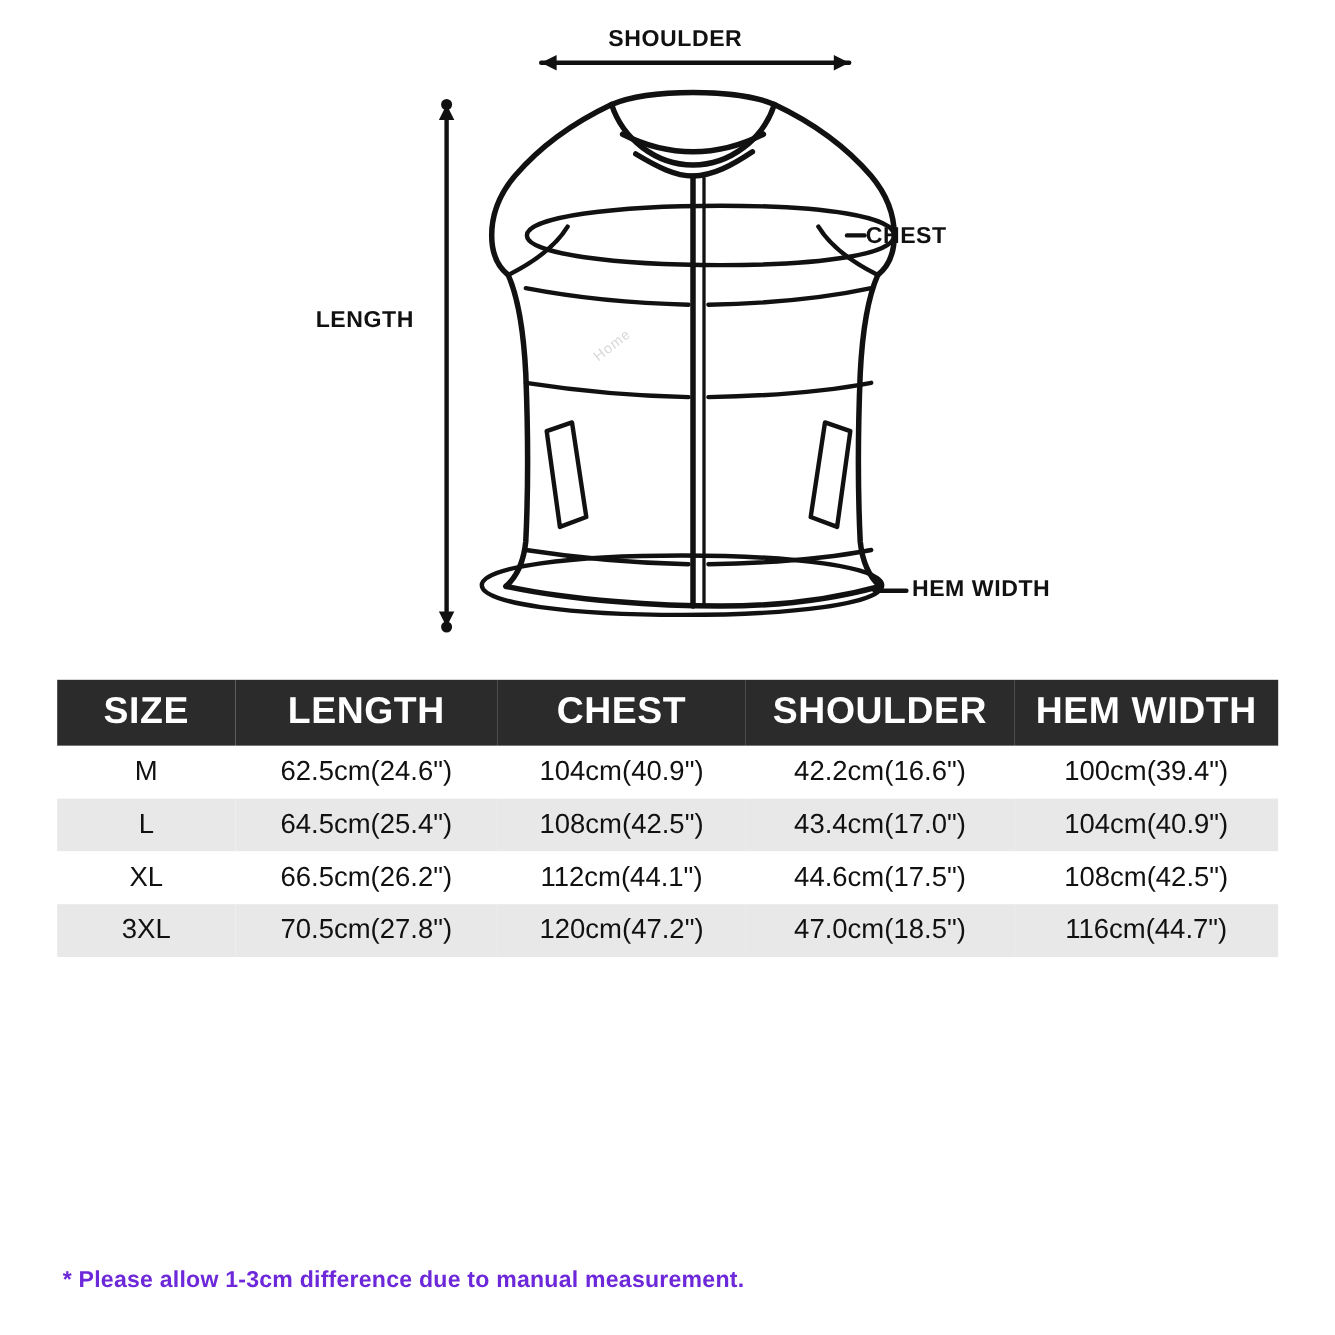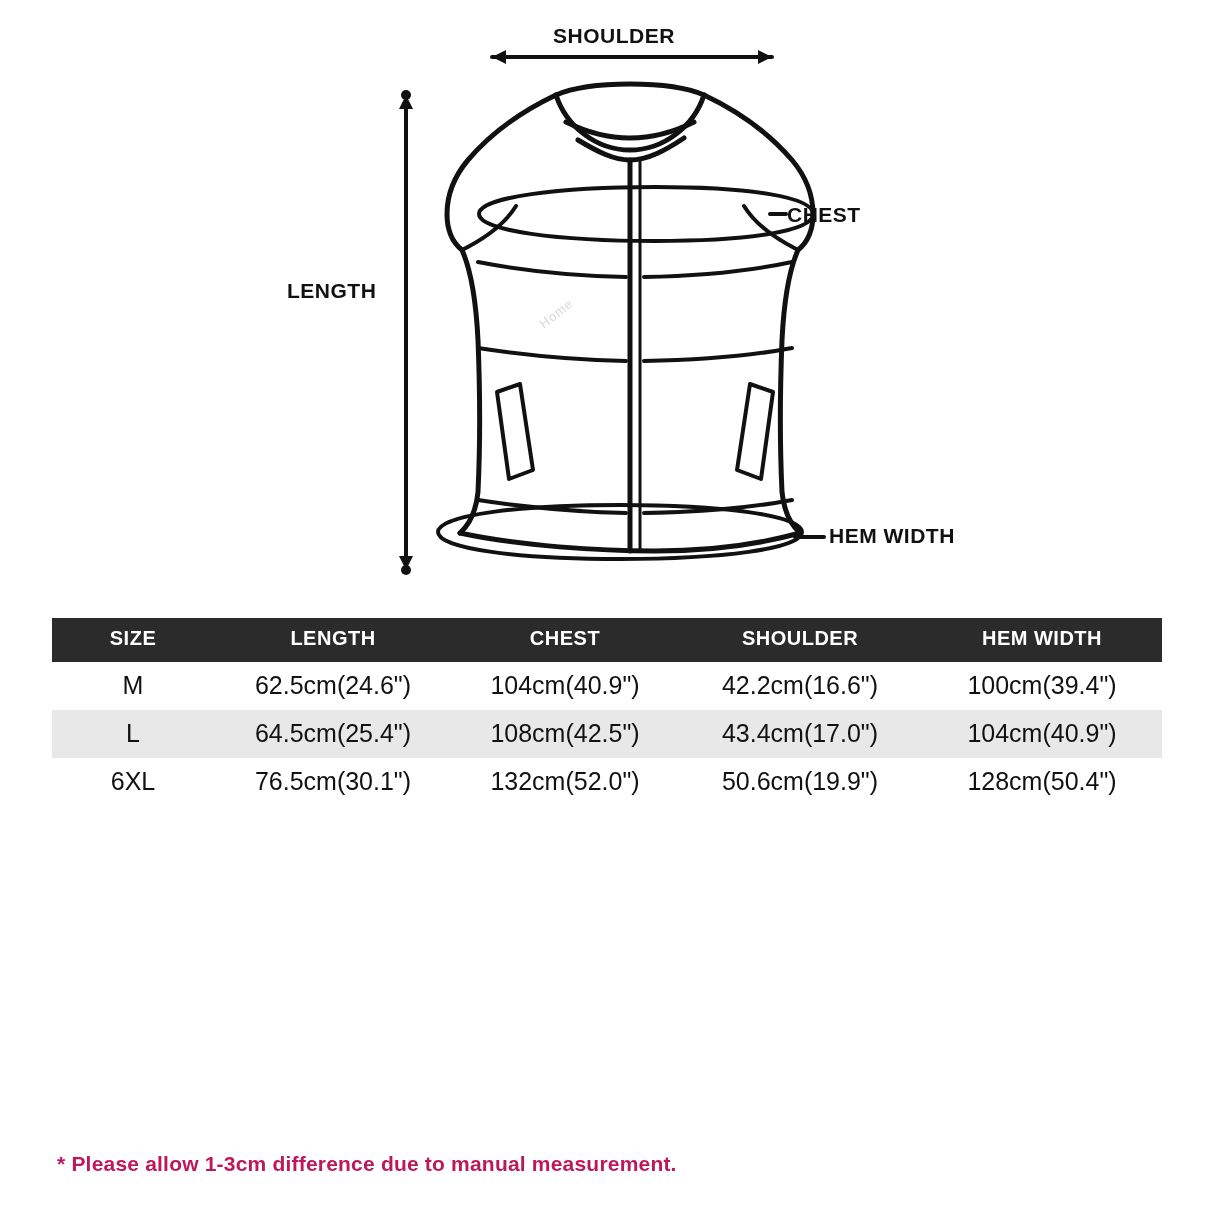--- a/index.html
+++ b/index.html
@@ -46,21 +46,21 @@
     width: 1110px;
   }
   table.size-table {
     border-collapse: collapse;
     width: 1110px;
     table-layout: fixed;
   }
   table.size-table th {
     background: #2b2b2b;
     color: #ffffff;
-    font-size: 20px;
+    font-size: 34px;
     font-weight: bold;
     letter-spacing: 0.5px;
     padding: 9px 0 12px 0;
   }
   table.size-table td {
     font-size: 25px;
     text-align: center;
     padding: 9px 0 10px 0;
     color: #111111;
   }
@@ -72,21 +72,21 @@
   col.c-chest{ width: 226px; }
   col.c-shou { width: 244px; }
   col.c-hem  { width: 240px; }
 
   .footnote {
     position: absolute;
     left: 57px;
     top: 1152px;
     font-size: 21px;
     font-weight: bold;
-    color: #be185d;
+    color: #6d28d9;
     letter-spacing: 0.2px;
   }
   .watermark {
     position: absolute;
     left: 537px;
     top: 306px;
     font-size: 13px;
     color: #d8d8d8;
     transform: rotate(-38deg);
     letter-spacing: 1px;
@@ -197,23 +197,30 @@
         <td>100cm(39.4")</td>
       </tr>
       <tr>
         <td>L</td>
         <td>64.5cm(25.4")</td>
         <td>108cm(42.5")</td>
         <td>43.4cm(17.0")</td>
         <td>104cm(40.9")</td>
       </tr>
       <tr>
-        <td>6XL</td>
-        <td>76.5cm(30.1")</td>
-        <td>132cm(52.0")</td>
-        <td>50.6cm(19.9")</td>
-        <td>128cm(50.4")</td>
+        <td>XL</td>
+        <td>66.5cm(26.2")</td>
+        <td>112cm(44.1")</td>
+        <td>44.6cm(17.5")</td>
+        <td>108cm(42.5")</td>
+      </tr>
+      <tr>
+        <td>3XL</td>
+        <td>70.5cm(27.8")</td>
+        <td>120cm(47.2")</td>
+        <td>47.0cm(18.5")</td>
+        <td>116cm(44.7")</td>
       </tr>
     </tbody>
   </table>
 </div>
 
 <div class="footnote">* Please allow 1-3cm difference due to manual measurement.</div>
 
 </body></html>

